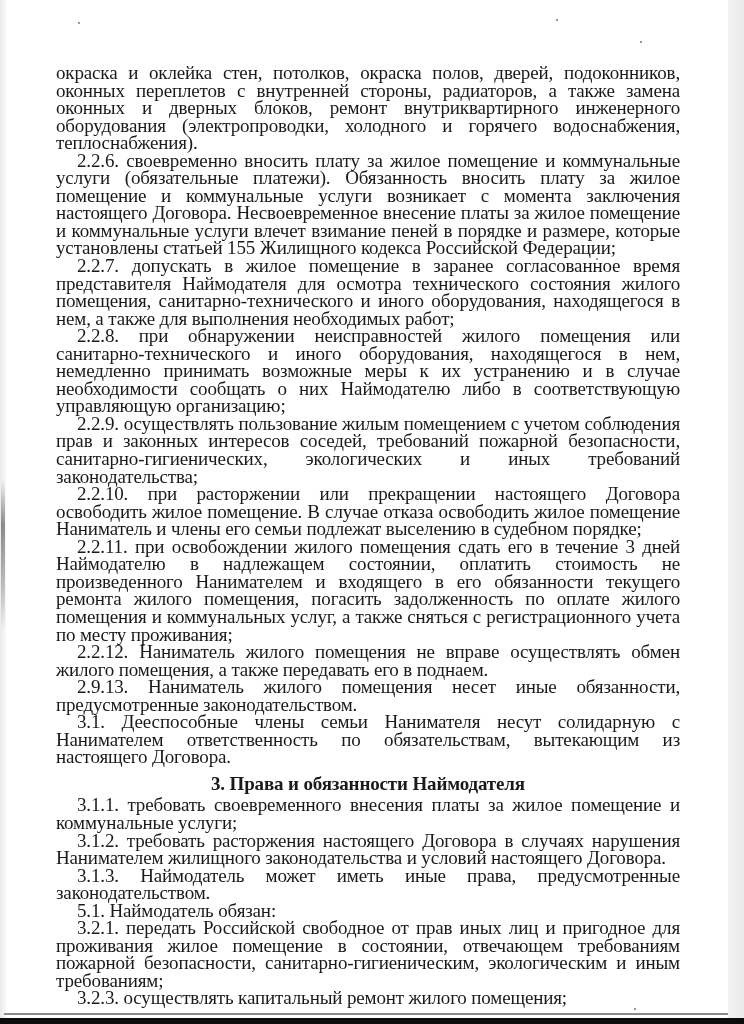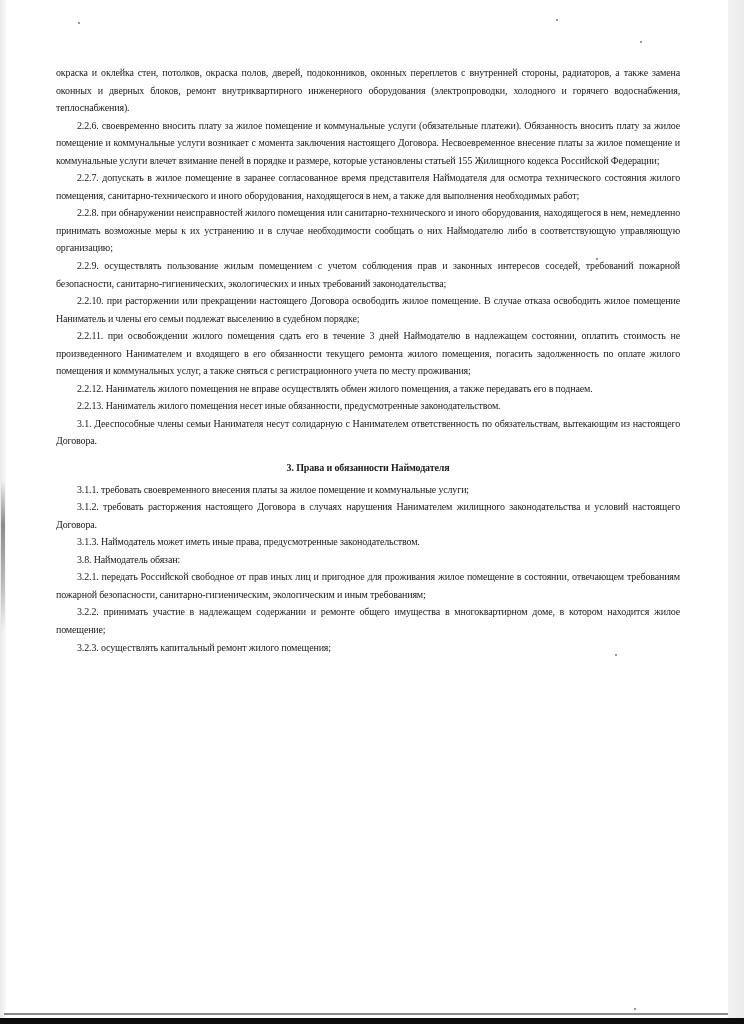--- a/index.html
+++ b/index.html
@@ -61,21 +61,21 @@
       right: 0;
       top: 1018px;
       height: 6px;
       background: #0c0c0c;
     }
     .text-block {
       position: absolute;
       left: 56px;
       top: 64px;
       width: 624px;
-      font-size: 10px;
+      font-size: 19px;
       line-height: 17.55px;
       text-align: justify;
       letter-spacing: -0.15px;
     }
     .text-block p {
       margin: 0;
     }
     .text-block p.indent {
       text-indent: 21px;
     }
@@ -109,27 +109,26 @@
 
   <div class="text-block">
     <p>окраска и оклейка стен, потолков, окраска полов, дверей, подоконников, оконных переплетов с внутренней стороны, радиаторов, а также замена оконных и дверных блоков, ремонт внутриквартирного инженерного оборудования (электропроводки, холодного и горячего водоснабжения, теплоснабжения).</p>
     <p class="indent">2.2.6. своевременно вносить плату за жилое помещение и коммунальные услуги (обязательные платежи). Обязанность вносить плату за жилое помещение и коммунальные услуги возникает с момента заключения настоящего Договора. Несвоевременное внесение платы за жилое помещение и коммунальные услуги влечет взимание пеней в порядке и размере, которые установлены статьей 155 Жилищного кодекса Российской Федерации;</p>
     <p class="indent">2.2.7. допускать в жилое помещение в заранее согласованное время представителя Наймодателя для осмотра технического состояния жилого помещения, санитарно-технического и иного оборудования, находящегося в нем, а также для выполнения необходимых работ;</p>
     <p class="indent">2.2.8. при обнаружении неисправностей жилого помещения или санитарно-технического и иного оборудования, находящегося в нем, немедленно принимать возможные меры к их устранению и в случае необходимости сообщать о них Наймодателю либо в соответствующую управляющую организацию;</p>
     <p class="indent">2.2.9. осуществлять пользование жилым помещением с учетом соблюдения прав и законных интересов соседей, требований пожарной безопасности, санитарно-гигиенических, экологических и иных требований законодательства;</p>
     <p class="indent">2.2.10. при расторжении или прекращении настоящего Договора освободить жилое помещение. В случае отказа освободить жилое помещение Наниматель и члены его семьи подлежат выселению в судебном порядке;</p>
     <p class="indent">2.2.11. при освобождении жилого помещения сдать его в течение 3 дней Наймодателю в надлежащем состоянии, оплатить стоимость не произведенного Нанимателем и входящего в его обязанности текущего ремонта жилого помещения, погасить задолженность по оплате жилого помещения и коммунальных услуг, а также сняться с регистрационного учета по месту проживания;</p>
     <p class="indent">2.2.12. Наниматель жилого помещения не вправе осуществлять обмен жилого помещения, а также передавать его в поднаем.</p>
-    <p class="indent">2.2.13. Наниматель жилого помещения несет иные обязанности, предусмотренные законодательством.</p>
+    <p class="indent">2.9.13. Наниматель жилого помещения несет иные обязанности, предусмотренные законодательством.</p>
     <p class="indent">3.1. Дееспособные члены семьи Нанимателя несут солидарную с Нанимателем ответственность по обязательствам, вытекающим из настоящего Договора.</p>
     <p class="heading">3. Права и обязанности Наймодателя</p>
     <p class="indent">3.1.1. требовать своевременного внесения платы за жилое помещение и коммунальные услуги;</p>
     <p class="indent">3.1.2. требовать расторжения настоящего Договора в случаях нарушения Нанимателем жилищного законодательства и условий настоящего Договора.</p>
     <p class="indent">3.1.3. Наймодатель может иметь иные права, предусмотренные законодательством.</p>
-    <p class="indent">3.8. Наймодатель обязан:</p>
+    <p class="indent">5.1. Наймодатель обязан:</p>
     <p class="indent">3.2.1. передать Российской свободное от прав иных лиц и пригодное для проживания жилое помещение в состоянии, отвечающем требованиям пожарной  безопасности, санитарно-гигиеническим, экологическим и иным требованиям;</p>
-    <p class="indent">3.2.2. принимать участие в надлежащем содержании и ремонте общего имущества в многоквартирном доме, в котором находится жилое помещение;</p>
     <p class="indent">3.2.3. осуществлять капитальный ремонт жилого помещения;</p>
   </div>
 
   <div class="bottom-line"></div>
   <div class="bottom-band"></div>
 </div>
 
 </body></html>

